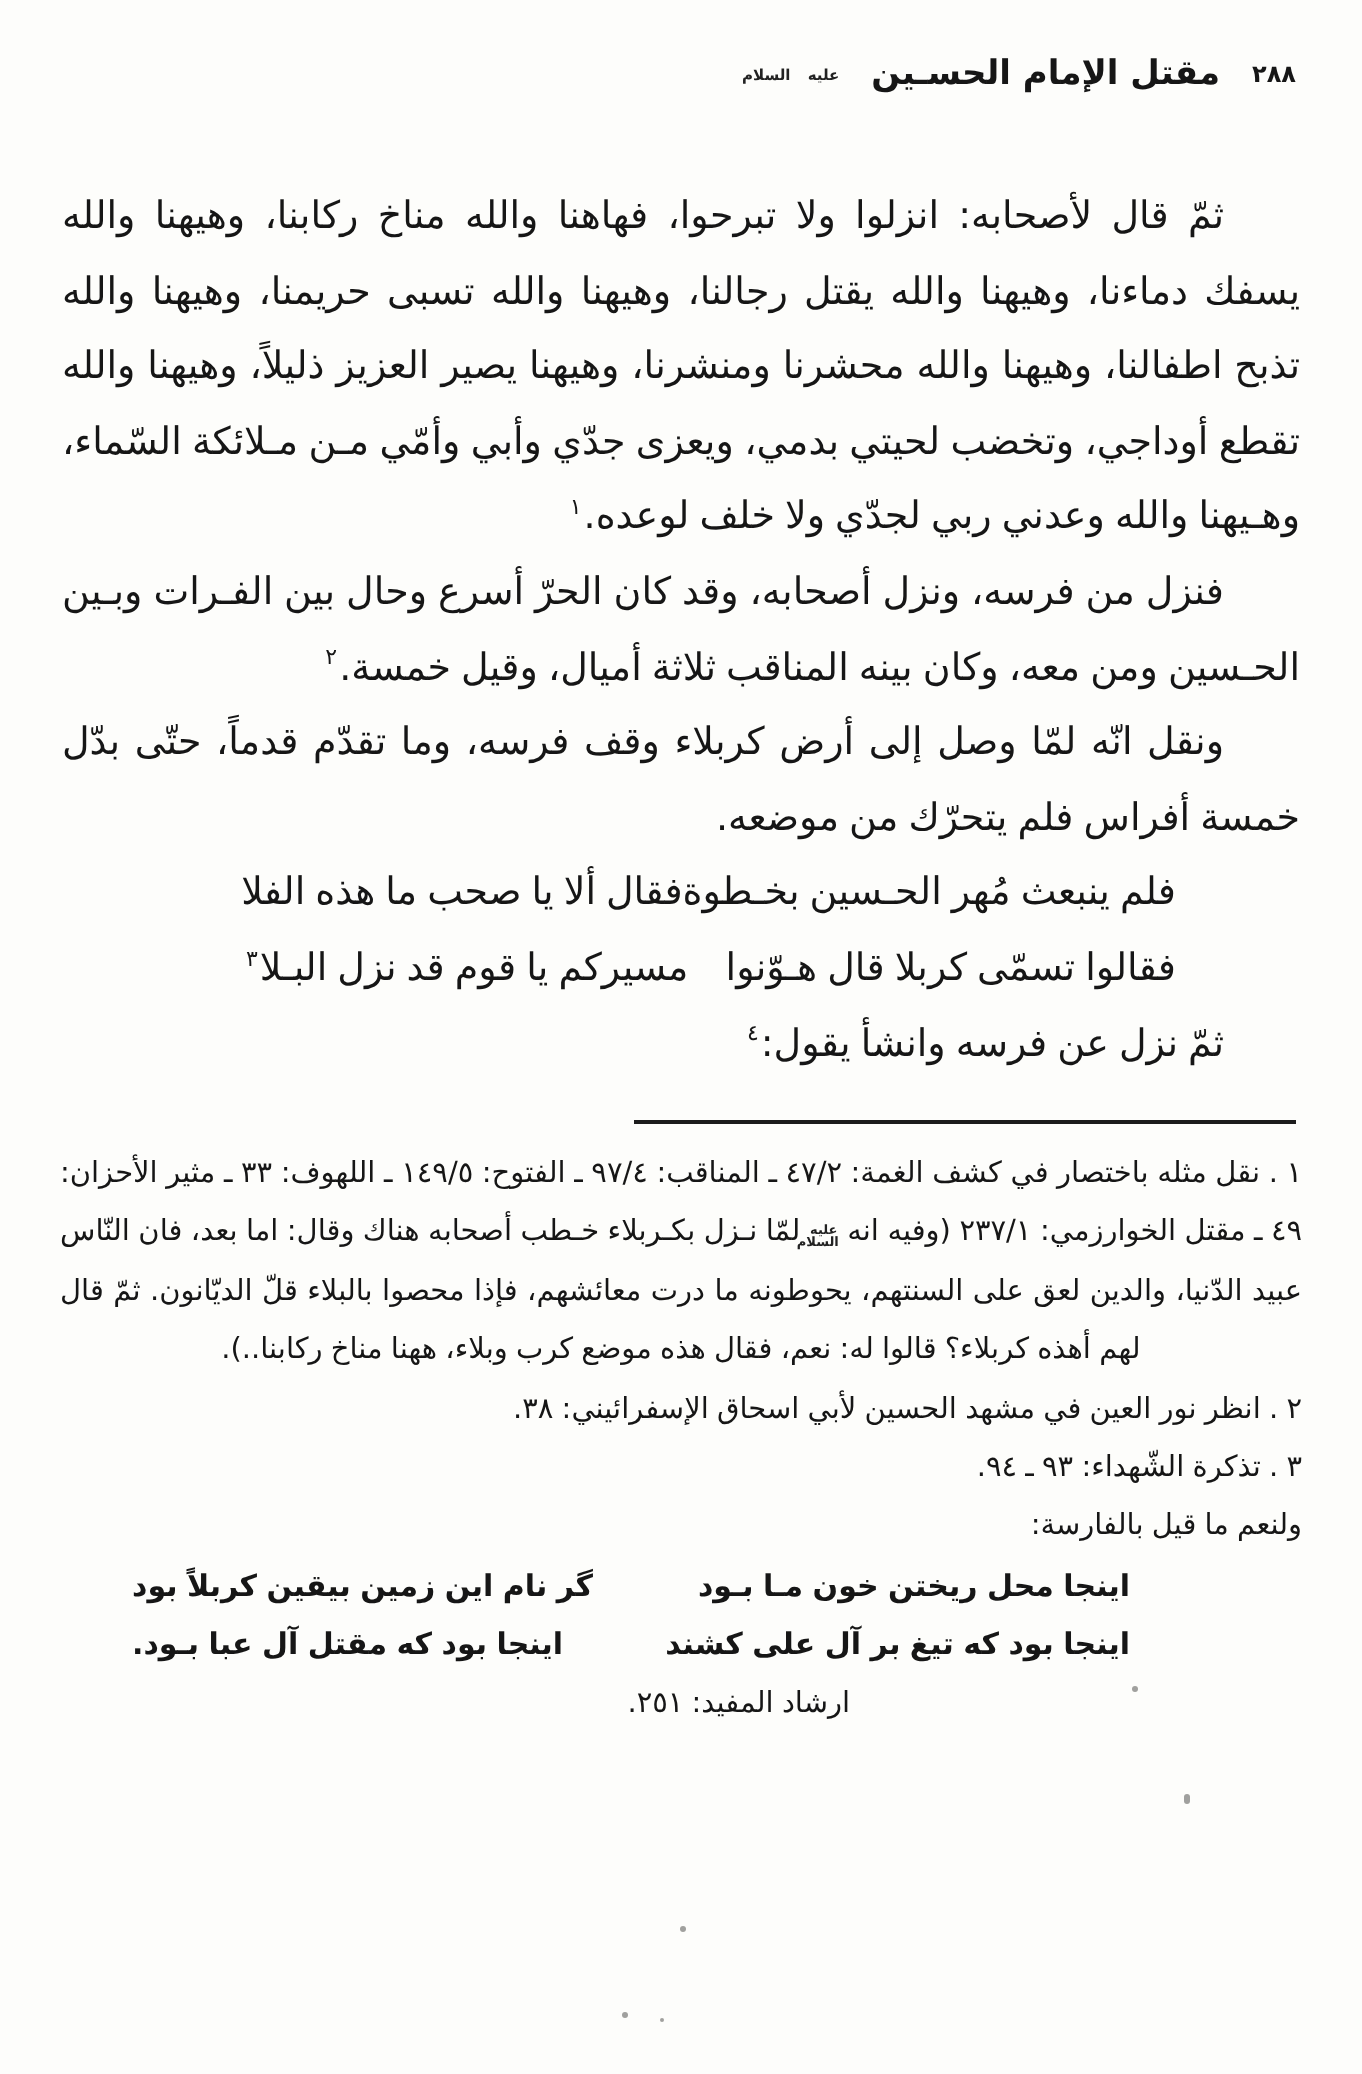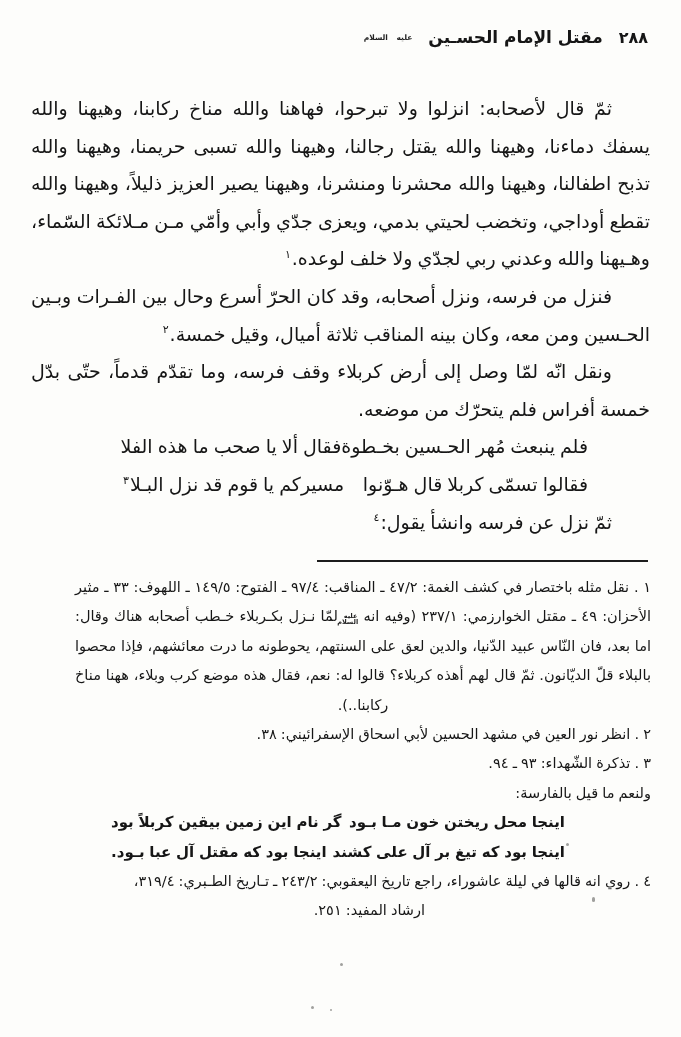--- a/index.html
+++ b/index.html
@@ -12,21 +12,21 @@
     direction:rtl;
     color:#161616;
     overflow:hidden;
   }
   
   .page-header{
     position:absolute;top:27px;right:33px;left:33px;
     display:flex;justify-content:flex-start;align-items:center;
     gap:16px;font-weight:bold;font-size:17px;white-space:nowrap;
   }
-  .page-header .pnum{font-size:16px;letter-spacing:1px;}
+  .page-header .pnum{font-size:12px;letter-spacing:1px;}
   
   .hon{
     display:inline-block;width:15px;font-size:6.5px;line-height:6px;
     text-align:center;vertical-align:-3px;font-weight:bold;color:#222;
     word-spacing:6px; 
   }
   .hon-lg{width:18px;font-size:7.5px;line-height:7px;vertical-align:-4px;}
   
   .body{
     position:absolute;top:90px;right:31px;left:31px;
@@ -42,21 +42,21 @@
   .verse-row .hemistich{white-space:nowrap;text-indent:0;}
   
   .fn-separator{
     position:absolute;top:560px;right:33px;width:331px;height:0;
     border-top:2px solid #1c1c1c;
   }
   
   .footnotes{
     position:absolute;top:573px;right:30px;left:30px;
     font-size:14.5px;line-height:29.4px;
-    text-align:justify;word-spacing:-0.5px;margin-left:45px;
+    text-align:justify;word-spacing:-0.5px;
   }
   .fn{margin:0;}
   .fn-1{text-align-last:center;}
   .fn .fn-num{white-space:nowrap;}
   .persian-row{
     display:flex;justify-content:space-between;
     padding:0 86px 0 36px;font-weight:bold;font-size:15px;
   }
   .persian-row .hemistich{white-space:nowrap;}
   .minhu-line{text-align:left;padding-left:16px;}
@@ -113,21 +113,20 @@
       <span class="hemistich">اينجا محل ريختن خون مـا بـود</span>
       <span class="hemistich">گر نام اين زمين بيقين كربلاً بود</span>
     </div>
 
     <div class="persian-row">
       <span class="hemistich">اينجا بود كه تيغ بر آل على كشند</span>
       <span class="hemistich">اينجا بود كه مقتل آل عبا بـود.</span>
     </div>
 
 
-    <p class="fn"><span class="fn-num">٤ .</span> <span>روي انه قالها في ليلة عاشوراء، راجع تاريخ اليعقوبي: ٢٤٣/٢ ـ تـاريخ الطـبري: ٣١٩/٤،</span></p>
     <div class="fn4-cont"><span>ارشاد المفيد: ٢٥١.</span></div>
 
   </section>
 
   <div class="speck" style="top:843px;left:566px;width:3px;height:3px;"></div>
   <div class="speck" style="top:897px;left:592px;width:3px;height:5px;border-radius:2px;"></div>
   <div class="speck" style="top:963px;left:340px;width:3px;height:3px;"></div>
   <div class="speck" style="top:1006px;left:311px;width:3px;height:3px;"></div>
   <div class="speck" style="top:1009px;left:330px;width:2px;height:2px;"></div>
 

